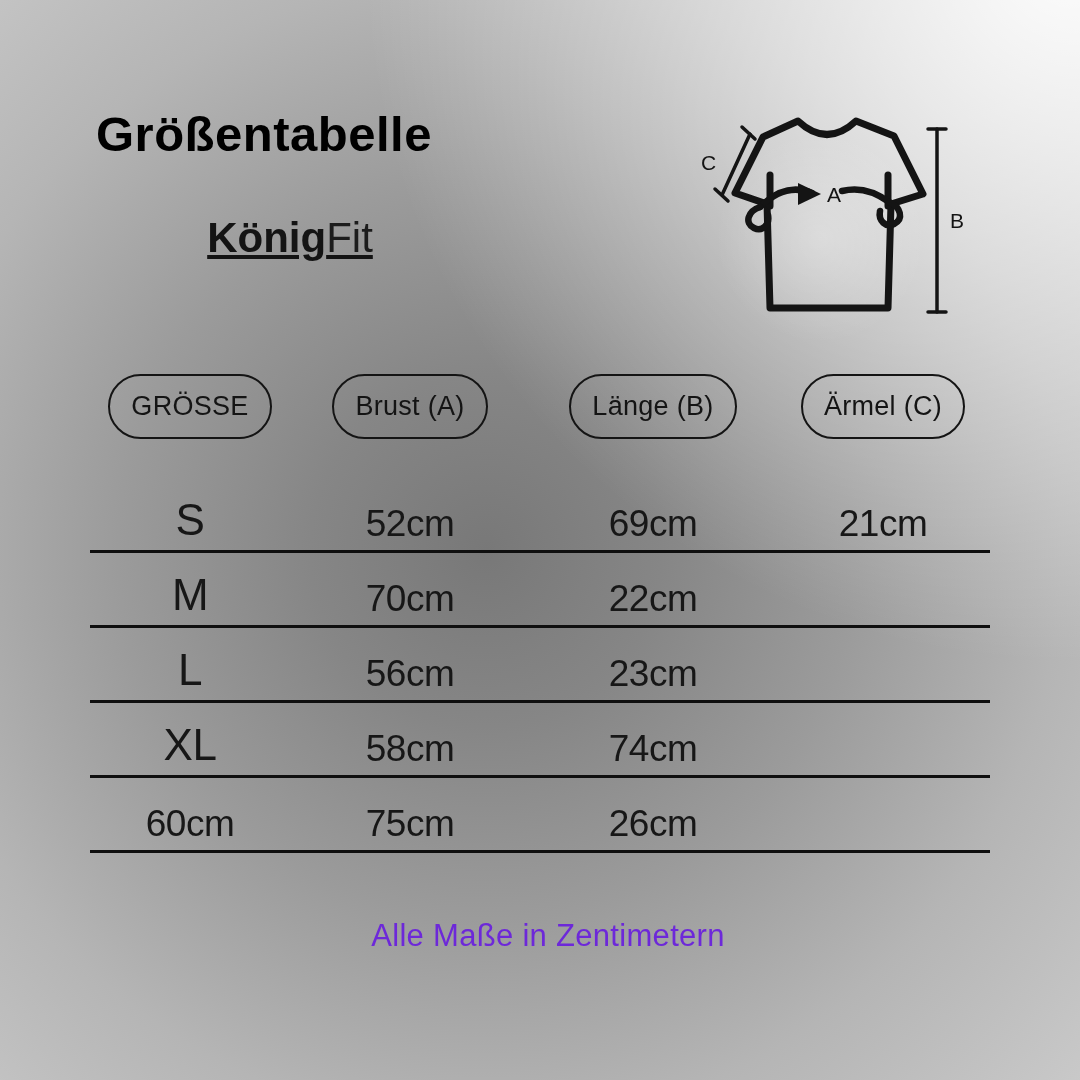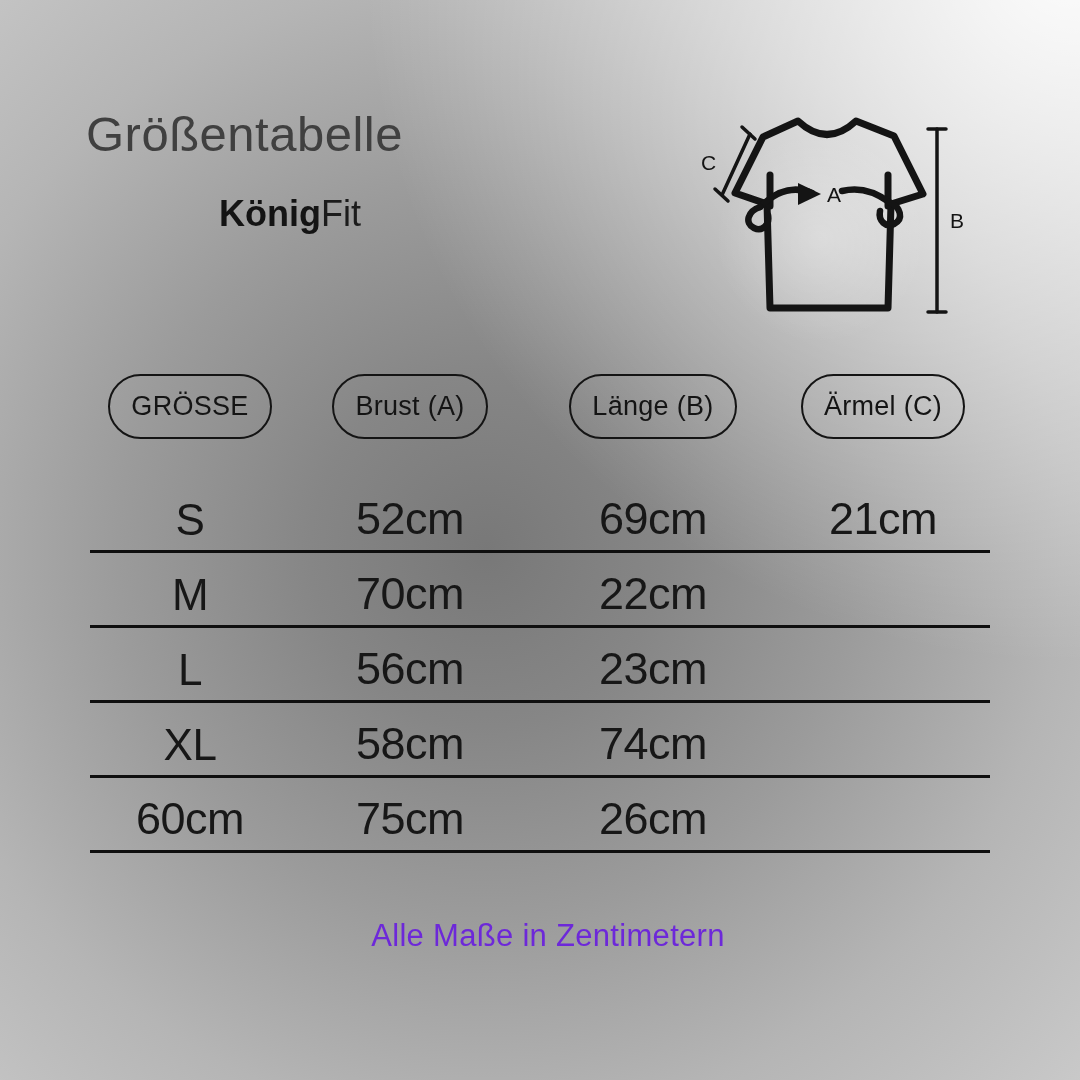--- a/index.html
+++ b/index.html
@@ -6,47 +6,47 @@
   body{
     width:1080px;height:1080px;position:relative;overflow:hidden;
     font-family:"Liberation Sans", sans-serif;color:#141414;
     background-color:#c9c9c9;
     background-image:
       radial-gradient(circle 150px at 76% 22%, rgba(255,255,255,0.28), rgba(255,255,255,0) 70%),
       radial-gradient(circle 980px at 99% -4%, rgba(255,255,255,0.95) 0%, rgba(255,255,255,0.5) 34%, rgba(255,255,255,0) 72%),
       radial-gradient(circle 800px at 45% 51%, #787878 0%, #868686 22%, #9b9b9b 46%, #b5b5b5 72%, #c9c9c9 100%);
   }
   .title{
-    position:absolute;left:86px;top:106px;
-    font-size:49px;font-weight:400;letter-spacing:0.5px;color:#404040;
+    position:absolute;left:96px;top:106px;
+    font-size:49px;font-weight:700;letter-spacing:0.5px;color:#000000;
   }
   .brand{
-    position:absolute;left:90px;top:193px;width:400px;text-align:center;
-    font-size:36px;color:#141414;
+    position:absolute;left:90px;top:214px;width:400px;text-align:center;
+    font-size:42px;color:#141414;text-decoration:underline;
   }
   .brand-bold{font-weight:700;}
   .brand-light{font-weight:400;color:#1c1c1c;}
   .shirt{position:absolute;left:690px;top:90px;width:310px;height:250px;}
   .shirt path,.shirt line{fill:none;stroke:#141414;stroke-linecap:round;stroke-linejoin:round;}
   .outline{stroke-width:7px;}
   .marker{stroke-width:7px;}
   .tape{stroke-width:6.5px;}
   .dim{stroke-width:3.5px;}
   .dimlabel{font-family:"Liberation Sans",sans-serif;font-size:21px;fill:#141414;stroke:none;}
   .size-table{position:absolute;left:90px;top:374px;width:900px;}
   .thead,.trow{display:grid;grid-template-columns:200px 240px 246px 214px;}
   .thead{height:104px;align-items:start;}
   .pill{
     justify-self:center;display:inline-block;
     border:2.5px solid #141414;border-radius:35px;
     padding:17px 21px;font-size:27px;line-height:1;letter-spacing:0.3px;
     color:#141414;white-space:nowrap;
   }
   .trow{height:72px;border-bottom:3px solid #0f0f0f;align-items:end;}
-  .cell{text-align:center;font-size:45px;padding-bottom:5px;color:#171717;letter-spacing:-0.5px;}
+  .cell{text-align:center;font-size:37px;padding-bottom:5px;color:#171717;letter-spacing:-0.5px;}
   .cell.size{font-size:44px;}
   .footer{
     position:absolute;left:8px;top:918px;width:1080px;text-align:center;
     font-size:31px;color:#6d28d9;letter-spacing:0.3px;
   }
 </style>
 </head>
 <body>
 
 <div class="title">Größentabelle</div>

